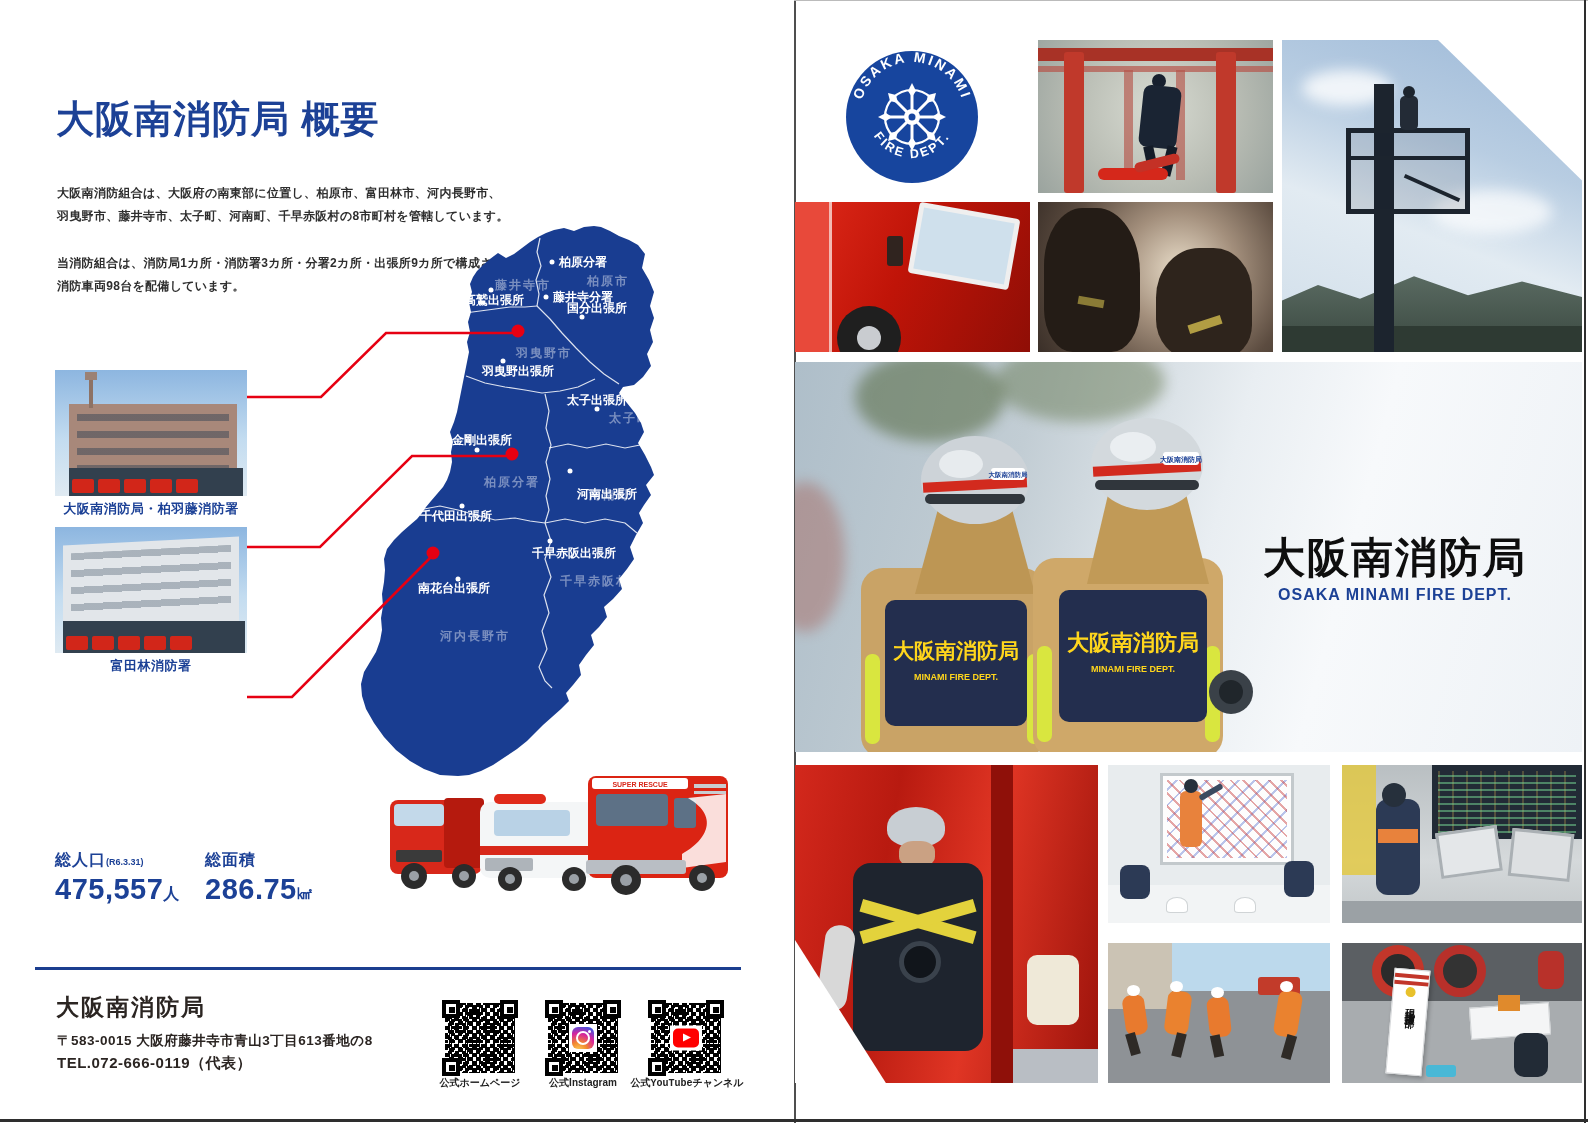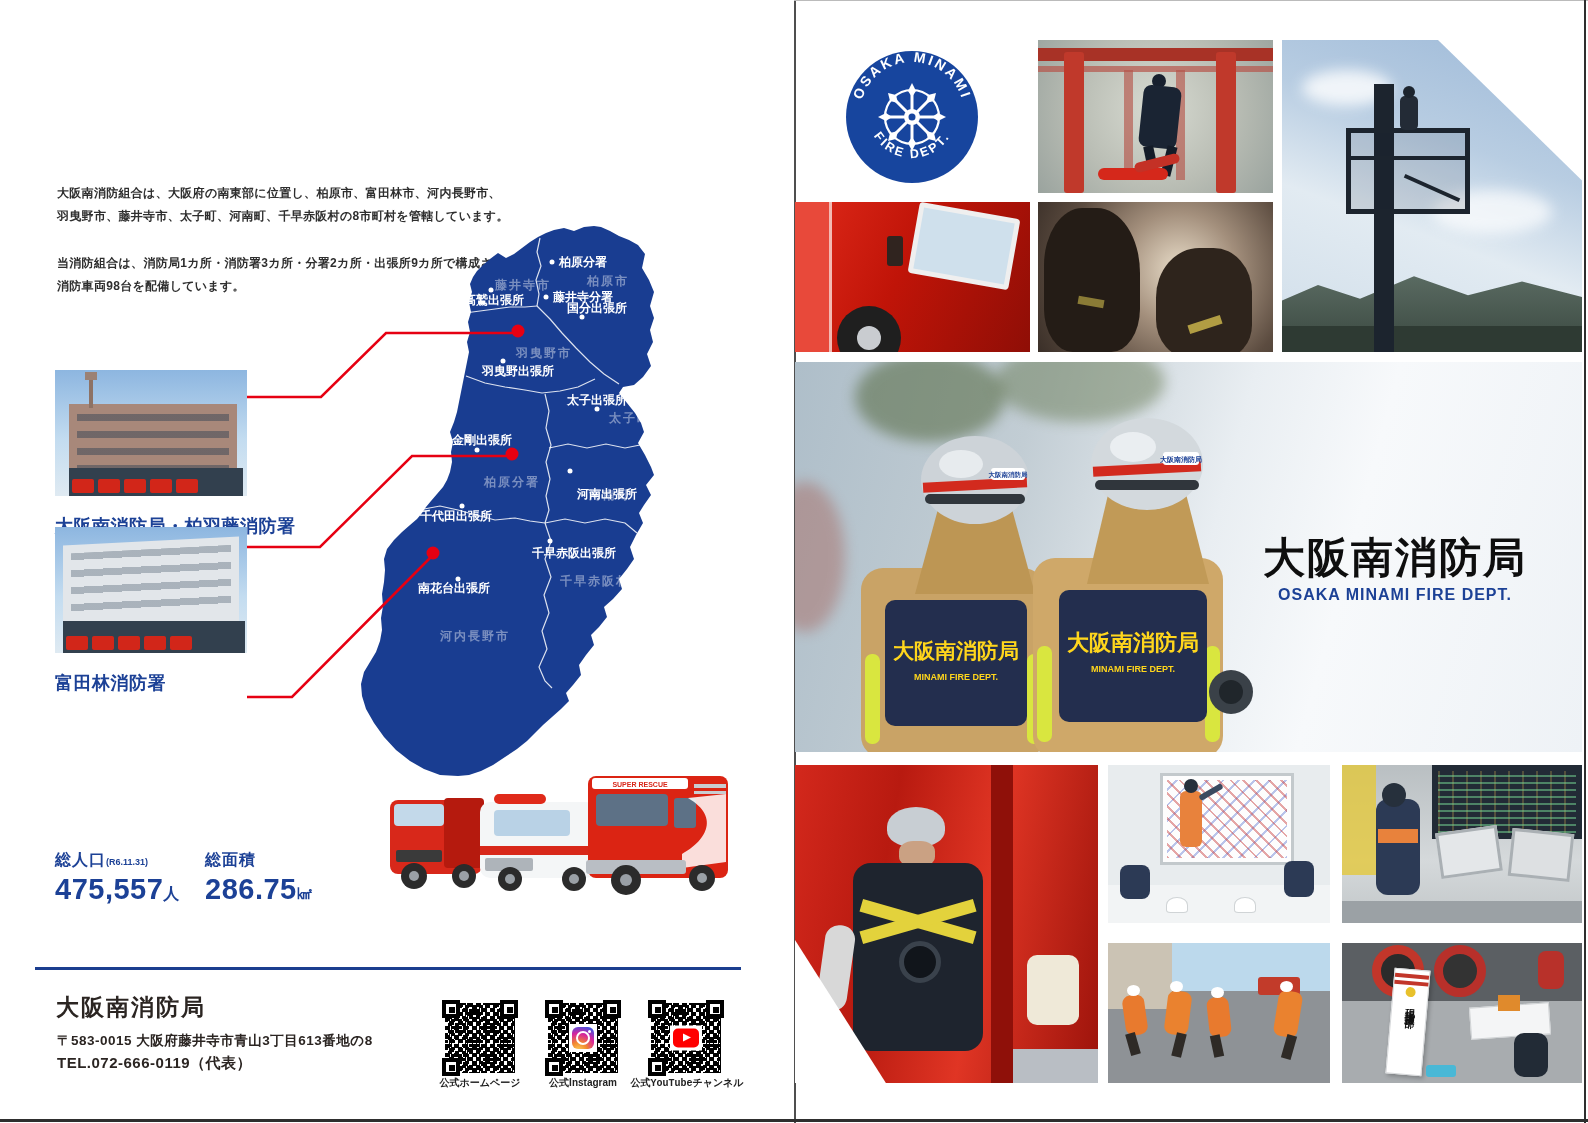--- a/index.html
+++ b/index.html
@@ -22,21 +22,21 @@
   .office-label.c{transform:translate(-50%,-50%);}
   .office-label.l{transform:translate(0,-50%);}
   .office-dot{position:absolute;width:5px;height:5px;border-radius:50%;background:#ffffff;transform:translate(-50%,-50%);}
   .red-dot{position:absolute;width:13px;height:13px;border-radius:50%;background:#e60012;transform:translate(-50%,-50%);}
   #connectors{left:0;top:0;pointer-events:none;}
 
   
   .station-card{left:55px;width:192px;}
   #card1{top:370px;} #card2{top:527px;} #card3{top:672px;}
   .station-photo{position:relative;width:192px;height:126px;overflow:hidden;background:linear-gradient(180deg,#8db6e0 0%,#c3dcf0 55%,#dfeaf2 100%);}
-  .station-caption{margin-top:18px;font-size:18px;font-weight:800;color:#1c4196;white-space:nowrap;letter-spacing:.5px;}
+  .station-caption{margin-top:4px;font-size:13px;font-weight:800;color:#1c4196;white-space:nowrap;letter-spacing:.5px;text-align:center;}
   .bld{position:absolute;}
   .bld.win-rows{background-image:repeating-linear-gradient(180deg,rgba(40,60,80,.55) 0 7px,transparent 7px 17px);}
   .bay{position:absolute;bottom:0;background:#32404e;display:flex;gap:4px;align-items:flex-end;padding:3px;}
   .bay i{display:block;width:22px;height:14px;background:#d22619;border-radius:2px;}
 
   
   .stat{white-space:nowrap;}
   #stat-pop{left:55px;top:850px;} #stat-area{left:205px;top:850px;}
   .stat-label{font-size:16px;font-weight:900;color:#1c4196;letter-spacing:1px;}
   .stat-note{font-size:9px;font-weight:700;color:#1c4196;}
@@ -104,20 +104,21 @@
      color:#1c4196;letter-spacing:1px;white-space:nowrap;}
 
   .blob{position:absolute;border-radius:50%;filter:blur(7px);}
   .banner-v{position:absolute;writing-mode:vertical-rl;font-size:10px;font-weight:900;color:#111;letter-spacing:2px;}
 </style>
 </head>
 <body>
 
 <div class="sheet">
 
+  <div class="abs" id="l-title">大阪南消防局 概要</div>
 
   <div class="abs body-line" id="p1">
     <div>大阪南消防組合は、大阪府の南東部に位置し、柏原市、富田林市、河内長野市、</div>
     <div>羽曳野市、藤井寺市、太子町、河南町、千早赤阪村の8市町村を管轄しています。</div>
   </div>
   <div class="abs body-line" id="p2">
     <div>当消防組合は、消防局1カ所・消防署3カ所・分署2カ所・出張所9カ所で構成され、</div>
     <div>消防車両98台を配備しています。</div>
   </div>
 
@@ -206,21 +207,21 @@
           <i></i>
           <i></i>
           <i></i>
         </div>
     </div>
     <div class="station-caption">富田林消防署</div>
   </div>
 
 
   <div class="abs stat" id="stat-pop">
-    <span class="stat-label">総人口</span><span class="stat-note">(R6.11.31)</span>
+    <span class="stat-label">総人口</span><span class="stat-note">(R6.3.31)</span>
     <div class="stat-value"><span>475,557</span><span class="stat-unit">人</span></div>
   </div>
   <div class="abs stat" id="stat-area">
     <span class="stat-label">総面積</span>
     <div class="stat-value"><span>286.75</span><span class="stat-unit">㎢</span></div>
   </div>
 
   <svg class="abs" id="trucks" width="352" height="148" viewBox="0 0 352 148">
 
     <g>

